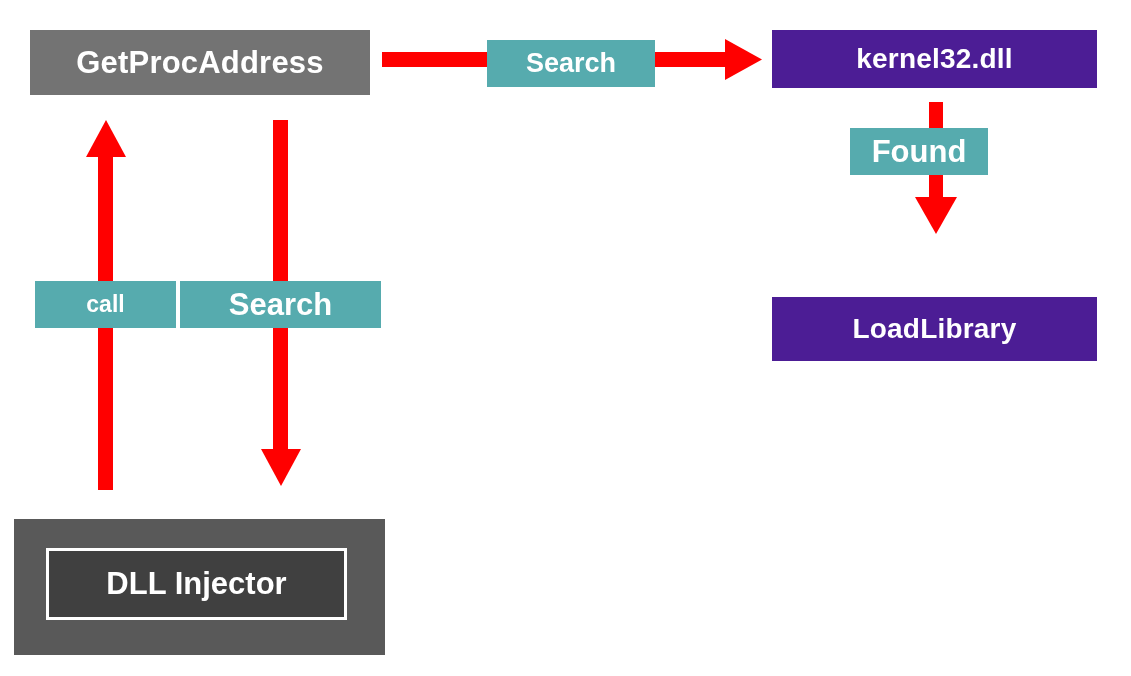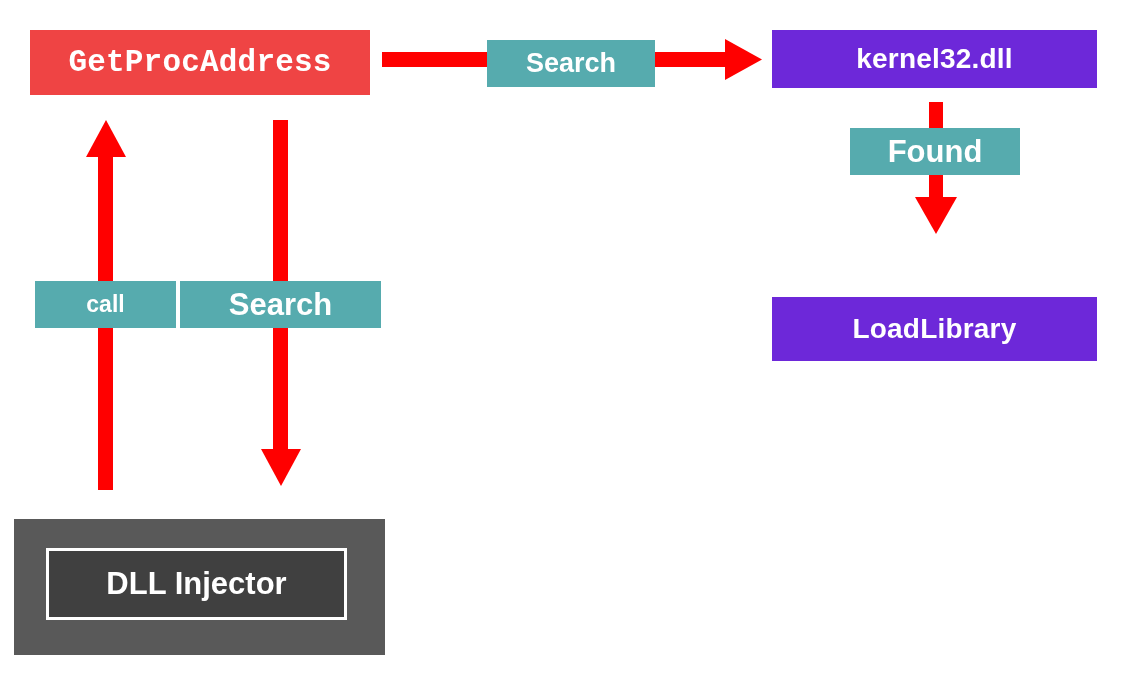--- a/index.html
+++ b/index.html
@@ -26,25 +26,24 @@
     align-items: center;
     justify-content: center;
     color: #ffffff;
     font-weight: bold;
     letter-spacing: 0.2px;
     white-space: nowrap;
     box-sizing: border-box;
   }
   
   .teal {
-    background: #ef4444;
-    font-family: Liberation Mono, monospace;
+    background: #737373;
   }
   .blue {
-    background: #6d28d9;
+    background: #4c1d95;
   }
   
   #node-getprocaddress {
     left: 30px; top: 30px;
     width: 340px; height: 65px;
     font-size: 31px;
   }
   
   #node-kernel32 {
     left: 772px; top: 30px;
@@ -70,21 +69,21 @@
     white-space: nowrap;
     box-sizing: border-box;
   }
   #label-search {
     left: 487px; top: 40px;
     width: 168px; height: 47px;
     font-size: 27px;
   }
   #label-found {
     left: 850px; top: 128px;
-    width: 170px; height: 47px;
+    width: 138px; height: 47px;
     font-size: 31px;
   }
   #label-call {
     left: 35px; top: 281px;
     width: 141px; height: 47px;
     font-size: 23px;
   }
   #label-address {
     left: 180px; top: 281px;
     width: 201px; height: 47px;

